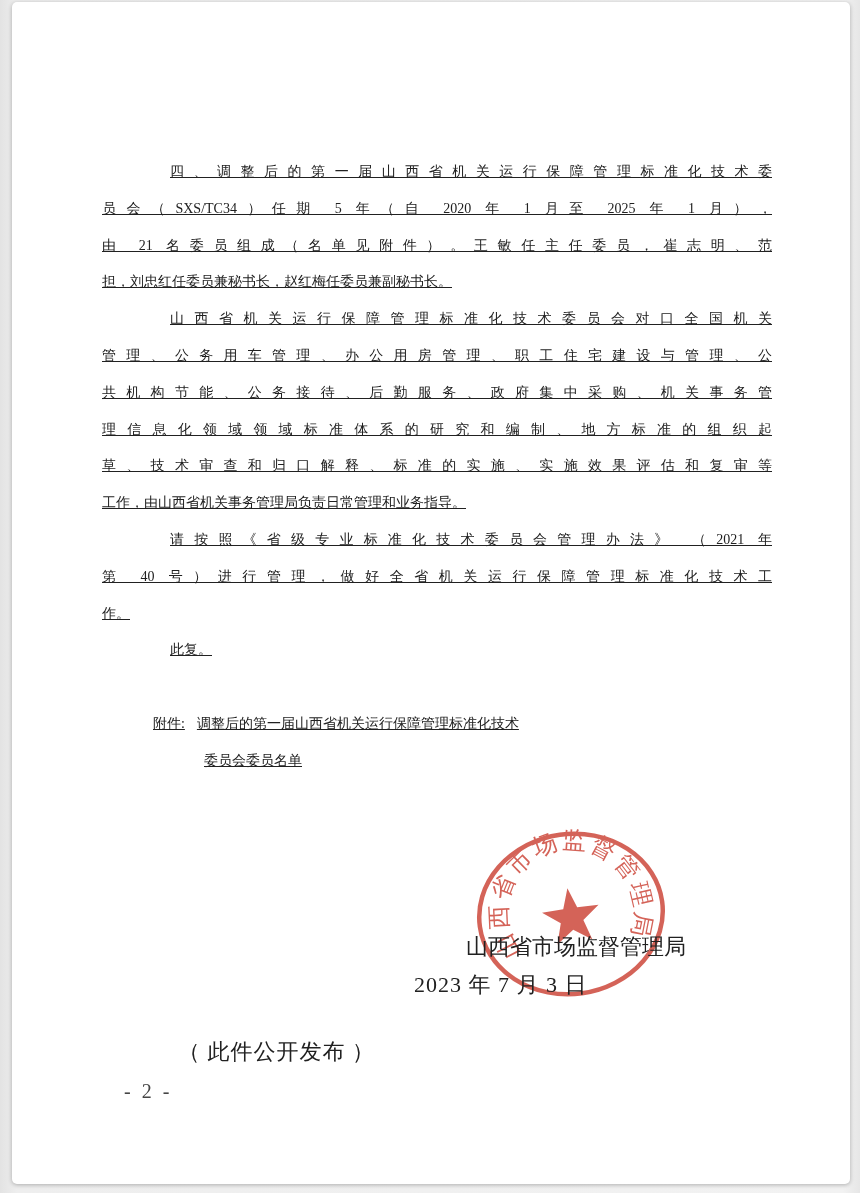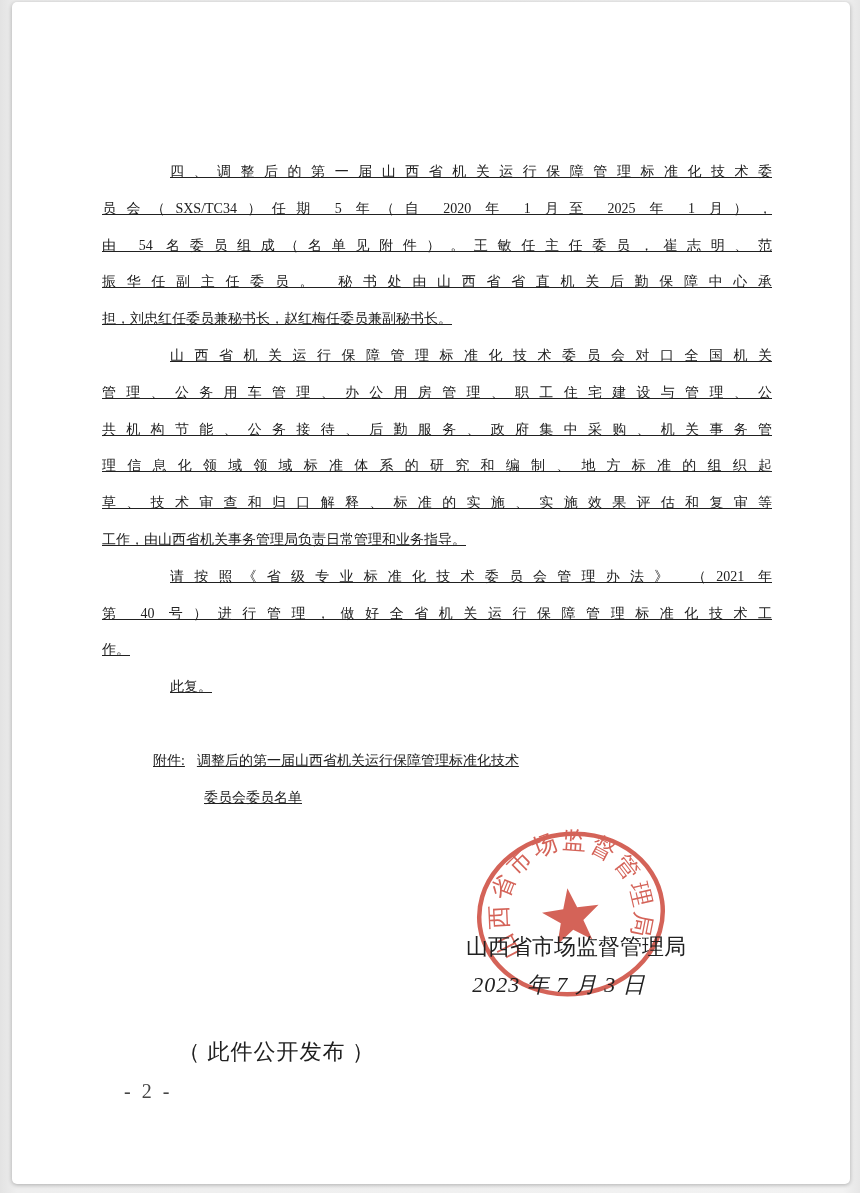--- a/index.html
+++ b/index.html
@@ -27,22 +27,22 @@
   .ind{text-indent:68px;}
   .spacer{height:36.8px;}
   .attach{padding-left:51px;}
   .attach .attach-text{margin-left:12px;}
   .attach2{padding-left:102px;}
   .issuer{
     position:absolute;left:414px;top:930px;width:324px;
     text-align:center;font-size:22px;line-height:34px;color:#212121;z-index:3;
   }
   .date{
-    position:absolute;left:397px;top:968px;width:324px;
-    text-align:center;font-size:22px;line-height:34px;letter-spacing:1px;color:#212121;z-index:3;font-style:italic;
+    position:absolute;left:414px;top:968px;width:324px;
+    font-size:22px;line-height:34px;letter-spacing:1px;color:#212121;z-index:3;
   }
   .public-note{
     position:absolute;left:178px;top:1038px;
     font-size:22px;line-height:28px;letter-spacing:1px;color:#212121;z-index:2;
   }
   .page-number{
     position:absolute;left:124px;top:1078px;
     font-size:20px;line-height:26px;letter-spacing:3px;color:#454545;z-index:2;
   }
   .seal{
@@ -53,22 +53,21 @@
 </head>
 <body>
 
 <div class="stage">
   <div class="page"></div>
 
   <div class="content">
 
     <div class="ln j ind">四、调整后的第一届山西省机关运行保障管理标准化技术委</div>
     <div class="ln j">员会（SXS/TC34）任期 5 年（自 2020 年 1 月至 2025 年 1 月），</div>
-    <div class="ln j">由 54 名委员组成（名单见附件）。王敏任主任委员，崔志明、范</div>
-    <div class="ln j">振华任副主任委员。 秘书处由山西省省直机关后勤保障中心承</div>
+    <div class="ln j">由 21 名委员组成（名单见附件）。王敏任主任委员，崔志明、范</div>
     <div class="ln">担，刘忠红任委员兼秘书长，赵红梅任委员兼副秘书长。</div>
 
     <div class="ln j ind">山西省机关运行保障管理标准化技术委员会对口全国机关</div>
     <div class="ln j">管理、公务用车管理、办公用房管理、职工住宅建设与管理、公</div>
     <div class="ln j">共机构节能、公务接待、后勤服务、政府集中采购、机关事务管</div>
     <div class="ln j">理信息化领域领域标准体系的研究和编制、地方标准的组织起</div>
     <div class="ln j">草、技术审查和归口解释、标准的实施、实施效果评估和复审等</div>
     <div class="ln">工作，由山西省机关事务管理局负责日常管理和业务指导。</div>
 
     <div class="ln j ind">请按照《省级专业标准化技术委员会管理办法》 （2021 年</div>

